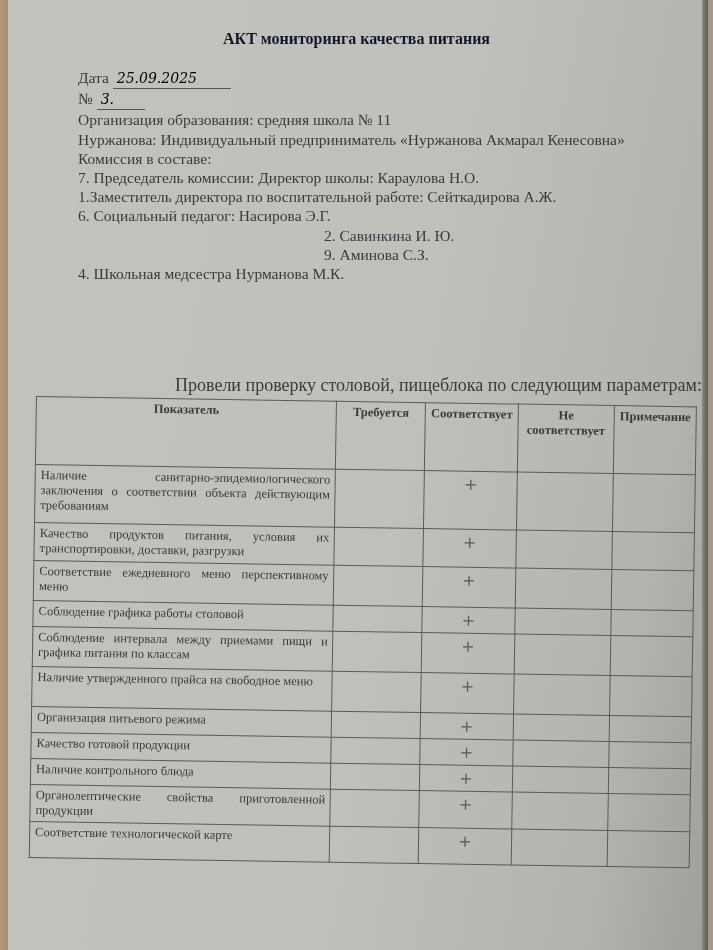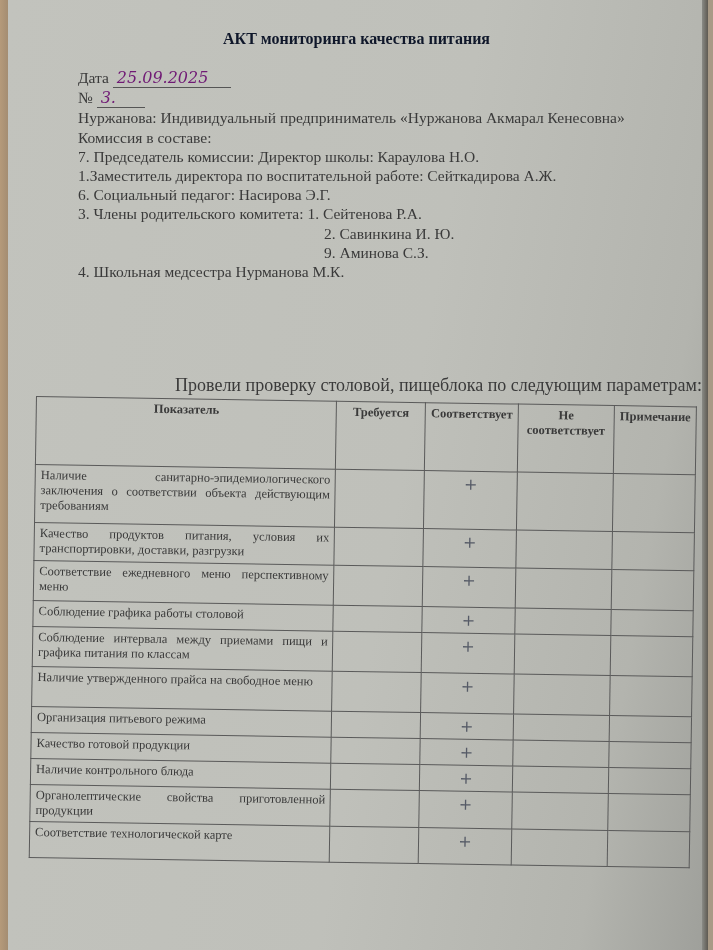--- a/index.html
+++ b/index.html
@@ -23,22 +23,22 @@
   }
   .title {
     position: absolute; left: 0; width: 713px; top: 30px;
     text-align: center; font-weight: bold; font-size: 16px; color: #0f172a;
   }
   .header-block {
     position: absolute; left: 78px; top: 68px; font-size: 15.5px; line-height: 19.2px; color: #3a3a3a;
   }
   .header-block .line { white-space: nowrap; }
   .hand {
-    font-family: "DejaVu Serif", serif; font-style: italic; color: #701a75;
-    border-bottom: 1px solid #555; display: inline-block; padding: 0 4px; font-size: 16px;
+    font-family: "DejaVu Serif", serif; font-style: italic; color: #000000;
+    border-bottom: 1px solid #555; display: inline-block; padding: 0 4px; font-size: 14px;
   }
   .date-val { width: 110px; }
   .num-val { width: 40px; }
   .indent { padding-left: 246px; }
   .subtitle {
     position: absolute; left: 175px; top: 375px; font-size: 18px; color: #3a3a3a;
   }
   table.check {
     position: absolute; left: 36px; top: 396px; width: 661px;
     border-collapse: collapse; font-size: 12.5px; color: #3a3a3a;
@@ -68,26 +68,26 @@
 
 <div class="header-block">
   <div class="line">
     <span>Дата</span>
     <span class="hand date-val">25.09.2025</span>
   </div>
   <div class="line">
     <span>№</span>
     <span class="hand num-val">3.</span>
   </div>
+  <div class="line">Организация образования: средняя школа № 11</div>
   <div class="line">Нуржанова: Индивидуальный предприниматель «Нуржанова Акмарал Кенесовна»</div>
   <div class="line">Комиссия в составе:</div>
   <div class="line">7. Председатель комиссии: Директор школы: Караулова Н.О.</div>
   <div class="line">1.Заместитель директора по воспитательной работе: Сейткадирова А.Ж.</div>
   <div class="line">6. Социальный педагог: Насирова Э.Г.</div>
-  <div class="line">3. Члены родительского комитета: 1. Сейтенова Р.А.</div>
   <div class="line indent">2. Савинкина И. Ю.</div>
   <div class="line indent">9. Аминова С.З.</div>
   <div class="line">4. Школьная медсестра Нурманова М.К.</div>
 </div>
 
 <div class="subtitle">Провели проверку столовой, пищеблока по следующим параметрам:</div>
 
 <table class="check">
   <thead>
     <tr class="hrow">

